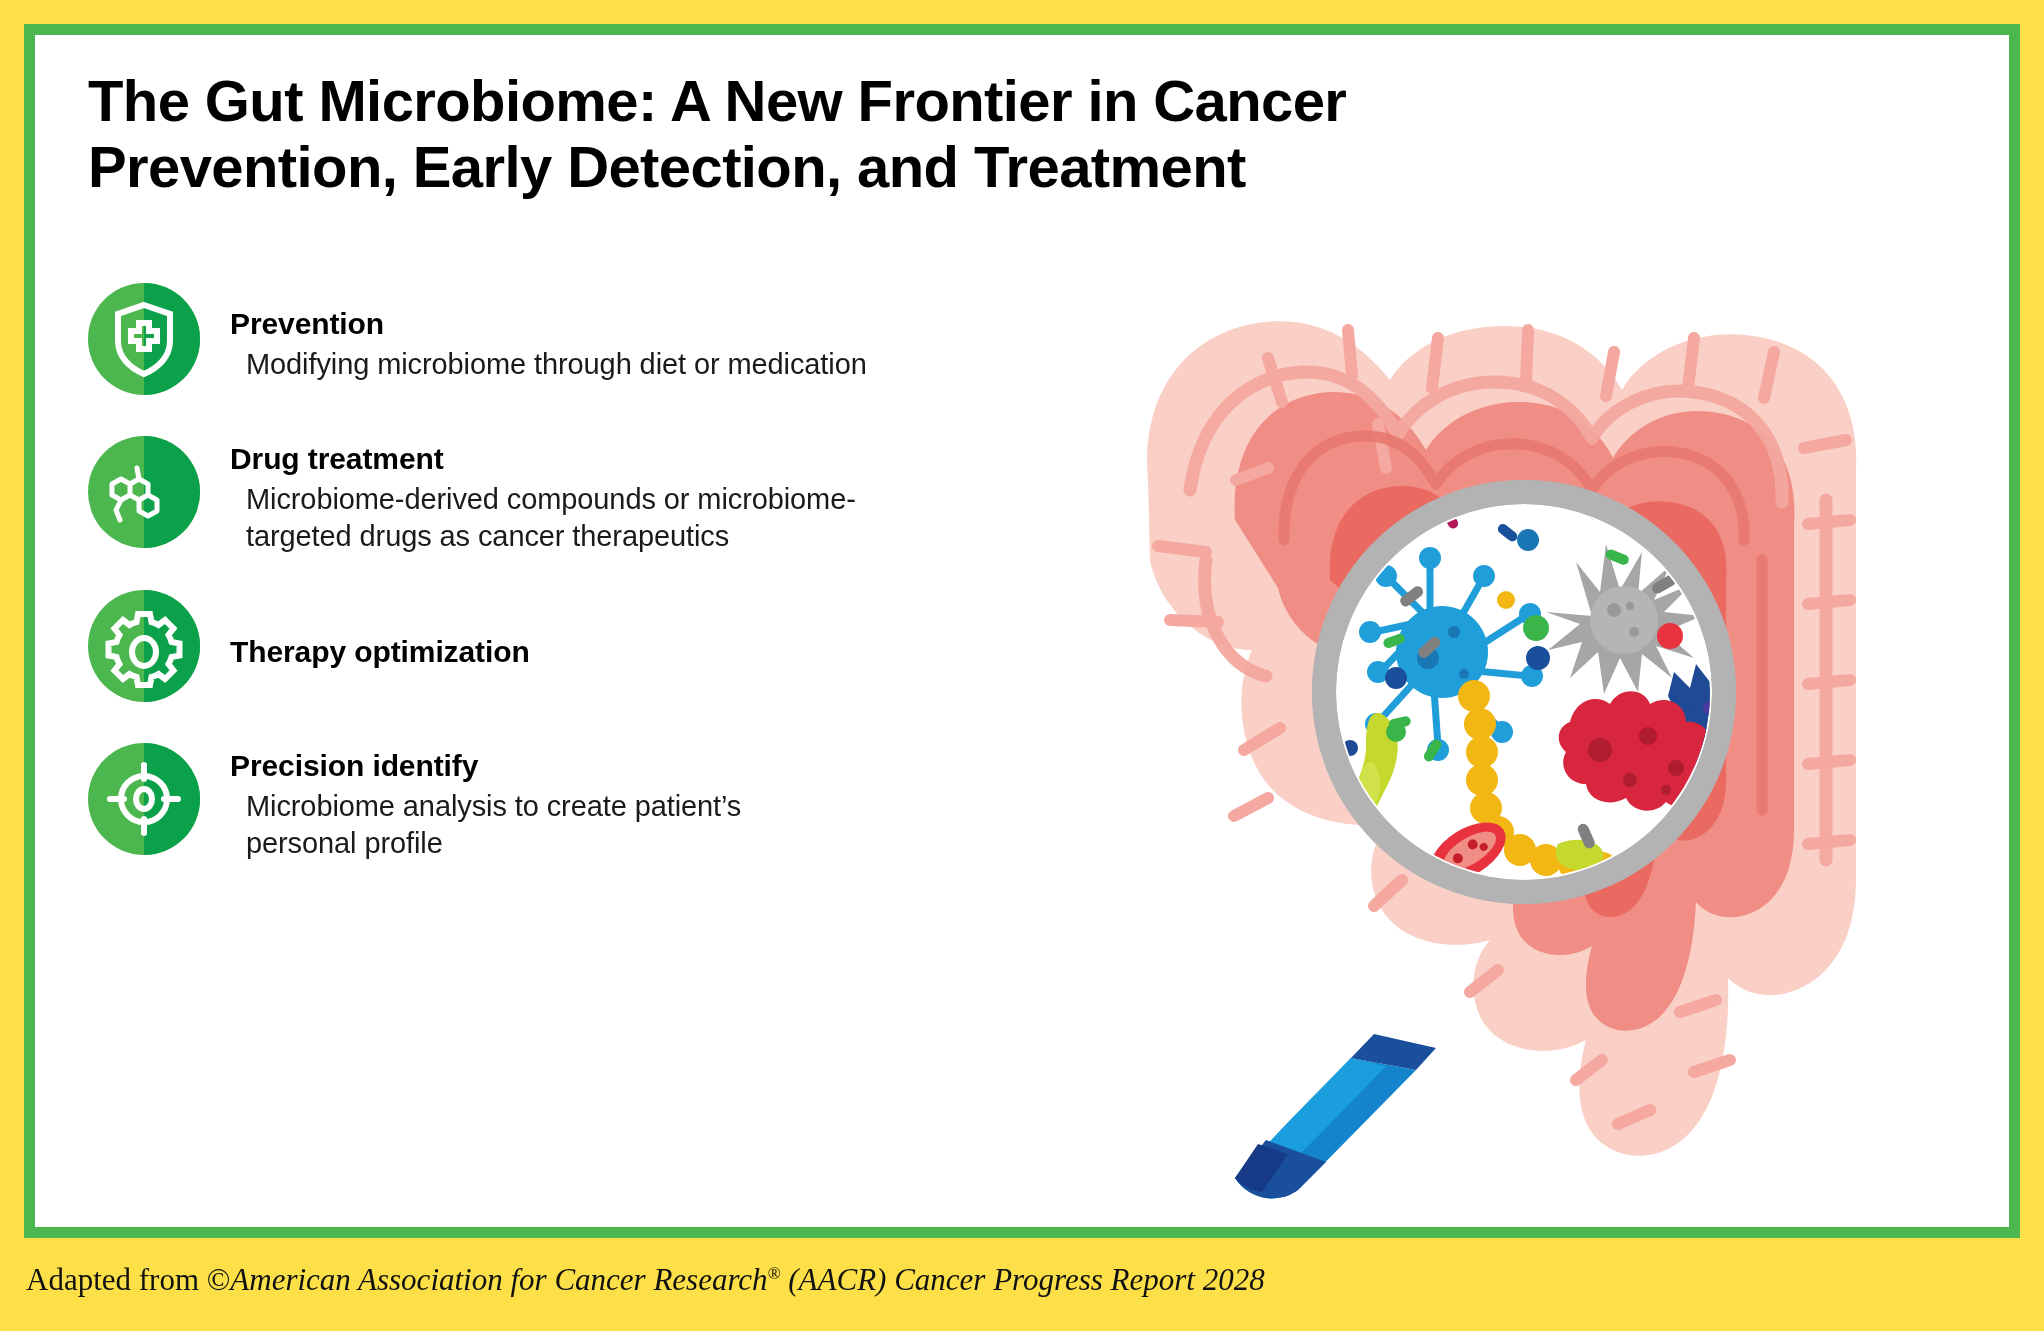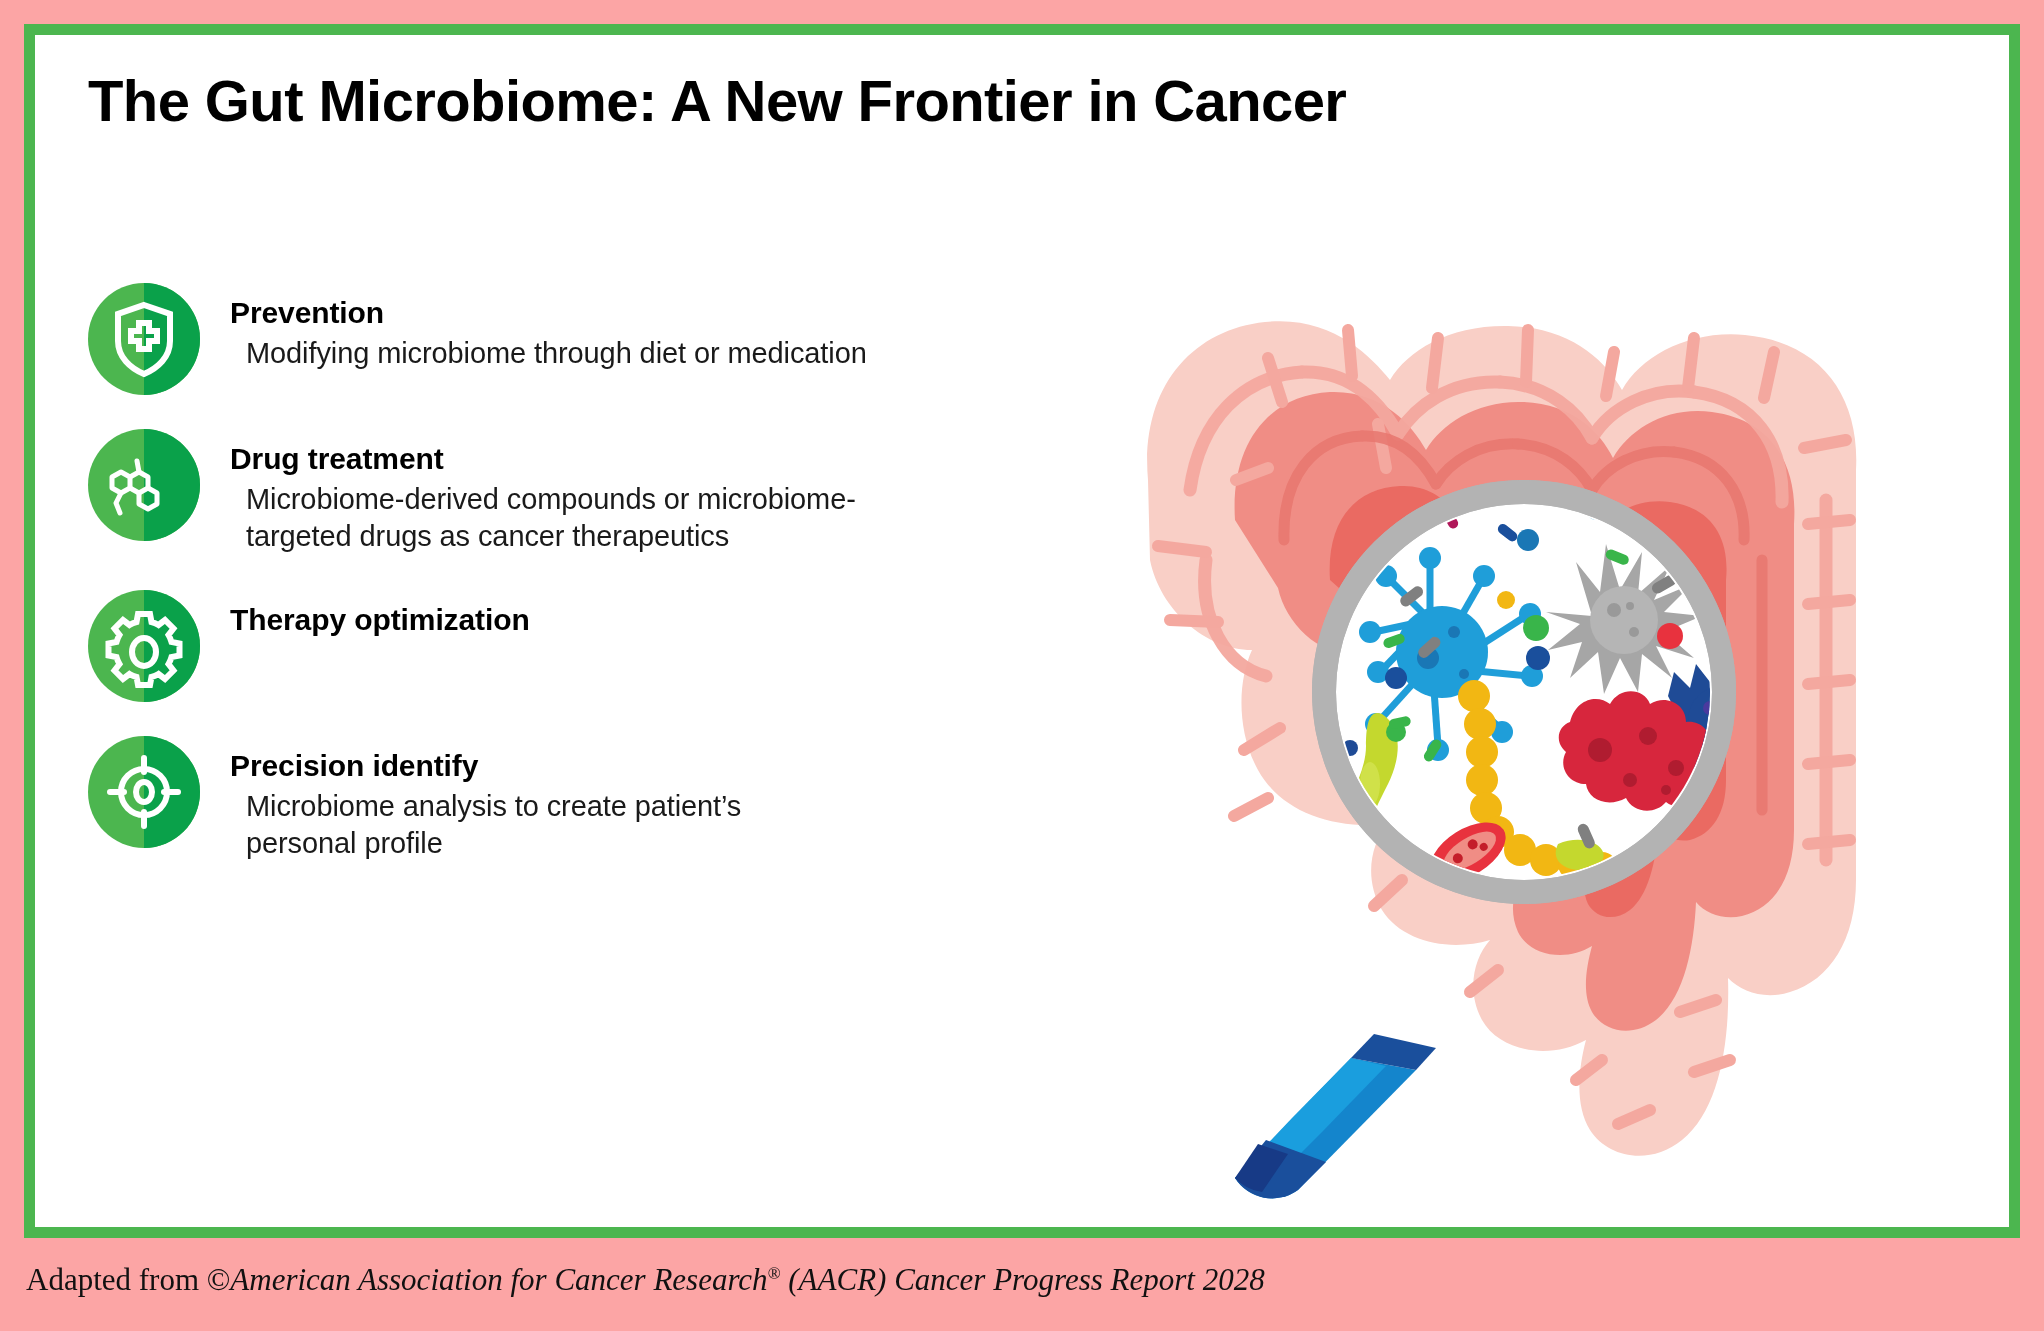--- a/index.html
+++ b/index.html
@@ -1,37 +1,37 @@
 <!DOCTYPE html>
 <html><head>
 <meta charset="utf-8">
 <style>
   * { margin:0; padding:0; box-sizing:border-box; }
   html,body{ width:2044px; height:1331px; background:#ffffff;
     font-family:"Liberation Sans", sans-serif; }
-  #page{ position:relative; width:2044px; height:1331px; background:#fca5a5; overflow:hidden; }
+  #page{ position:relative; width:2044px; height:1331px; background:#fde047; overflow:hidden; }
 
   
   #frame{
     position:absolute; left:24px; top:24px;
     width:1996px; height:1214px;
     border:11px solid #4cb64f; background:#ffffff;
   }
 
   
   #title{
     position:absolute; left:88px; top:68px; width:1580px;
     font-size:58px; font-weight:bold; line-height:1.13;
     letter-spacing:-0.6px; color:#000; font-stretch:condensed;
   }
   #title .ln{ display:block; white-space:nowrap; }
 
   
   #list{ position:absolute; left:88px; top:283px; width:990px; }
-  .row{ position:relative; display:flex; align-items:flex-start; margin-bottom:34px; }
+  .row{ position:relative; display:flex; align-items:center; margin-bottom:34px; }
   .row:last-child{ margin-bottom:0; }
   .badge{ position:relative; flex:0 0 auto; width:112px; height:112px; margin-right:30px; }
   .badge svg{ display:block; width:112px; height:112px; }
   .rtext{ padding-top:12px; }
   .rhead{ font-size:30px; font-weight:bold; color:#000; line-height:1.22;
           letter-spacing:-0.1px; }
   .rdesc{ font-size:29px; color:#1a1a1a; line-height:1.3; letter-spacing:-0.1px;
           margin-top:3px; white-space:pre-line;margin-left:16px; }
 
   
@@ -48,20 +48,21 @@
 </style>
 </head>
 <body>
 
 <div id="page">
 
   <div id="frame"></div>
 
   <div id="title">
     <span class="ln">The Gut Microbiome: A New Frontier in Cancer</span>
+    <span class="ln">Prevention, Early Detection, and Treatment</span>
   </div>
 
   <div id="list">
 
     <div class="row">
       <div class="badge">
         <svg viewBox="0 0 112 112">
           <circle cx="56" cy="56" r="56" fill="#4cb64f"></circle>
           <path d="M56 0 A56 56 0 0 1 56 112 Z" fill="#0aa14a"></path>
           <path d="M56 22 L82 31 L82 58 C82 74 70 85 56 91 C42 85 30 74 30 58 L30 31 Z" fill="none" stroke="#fff" stroke-width="6"></path>

